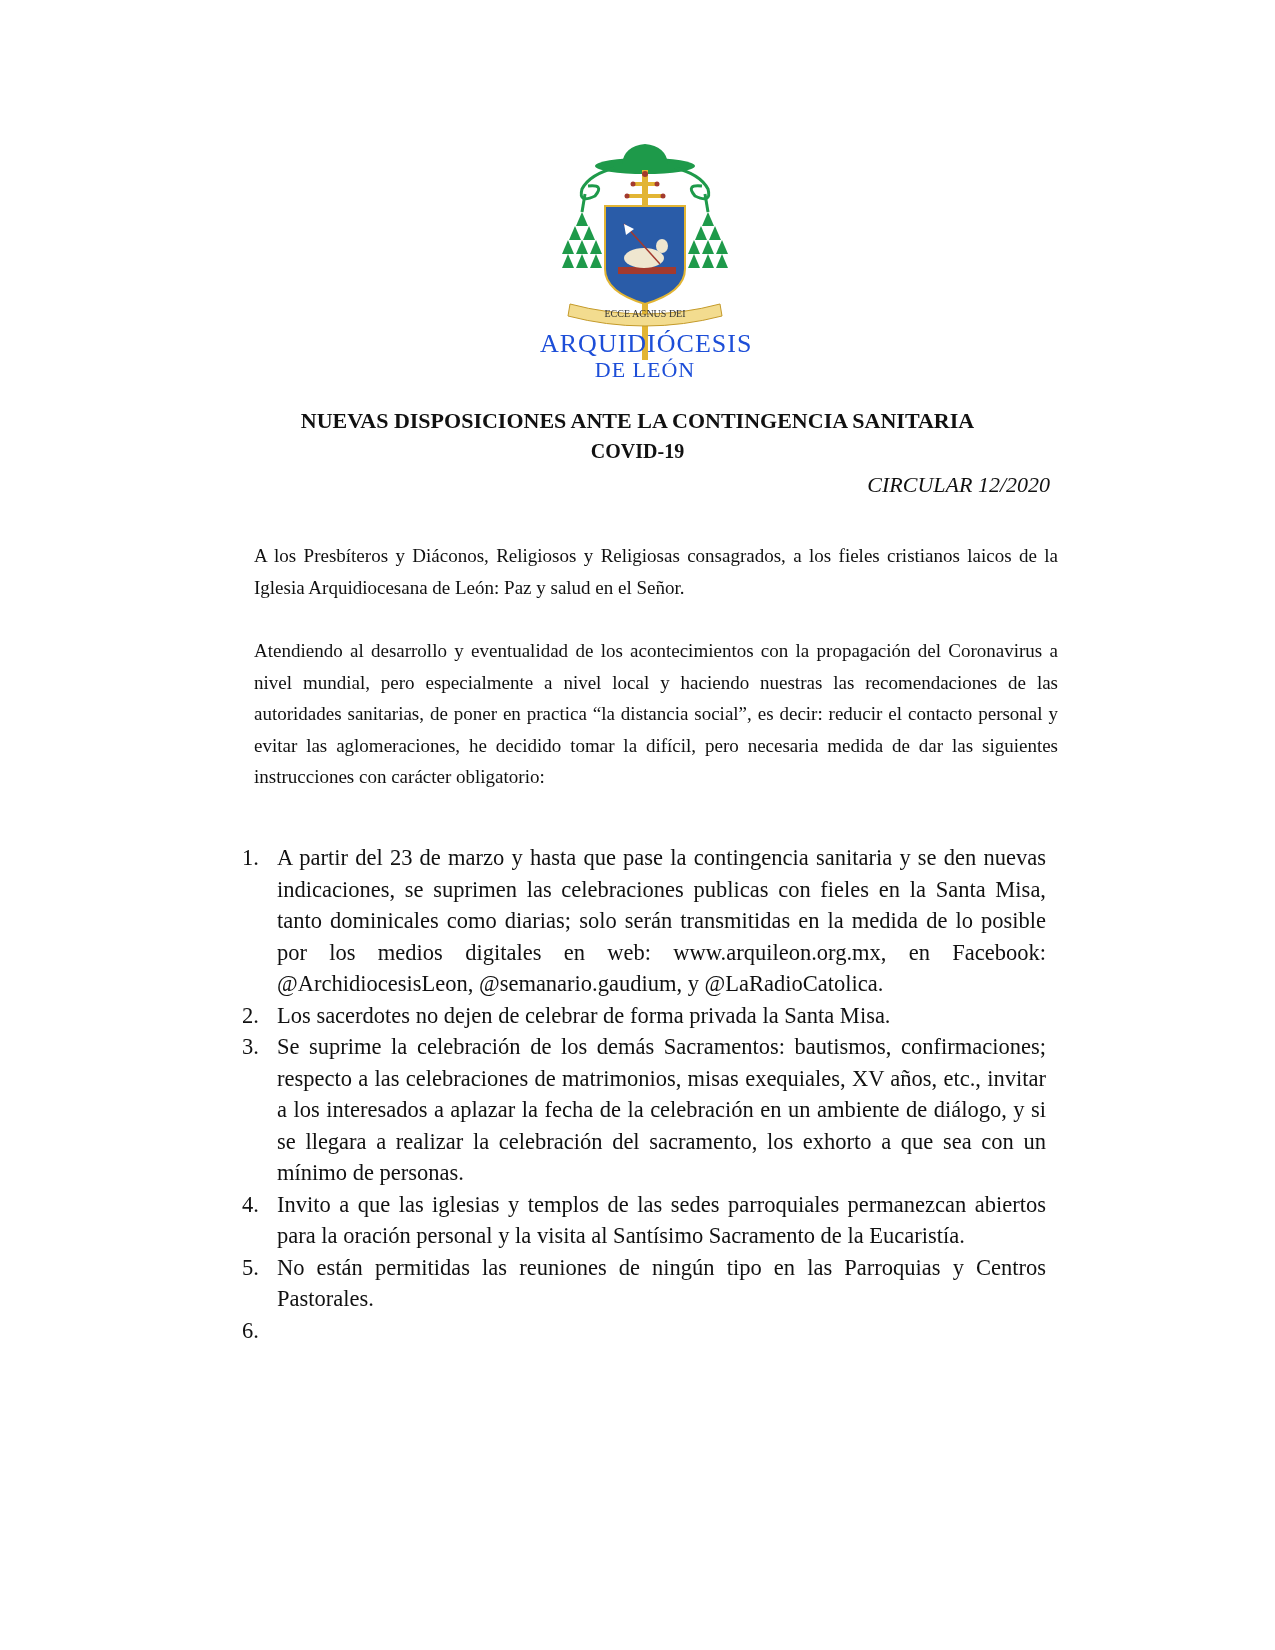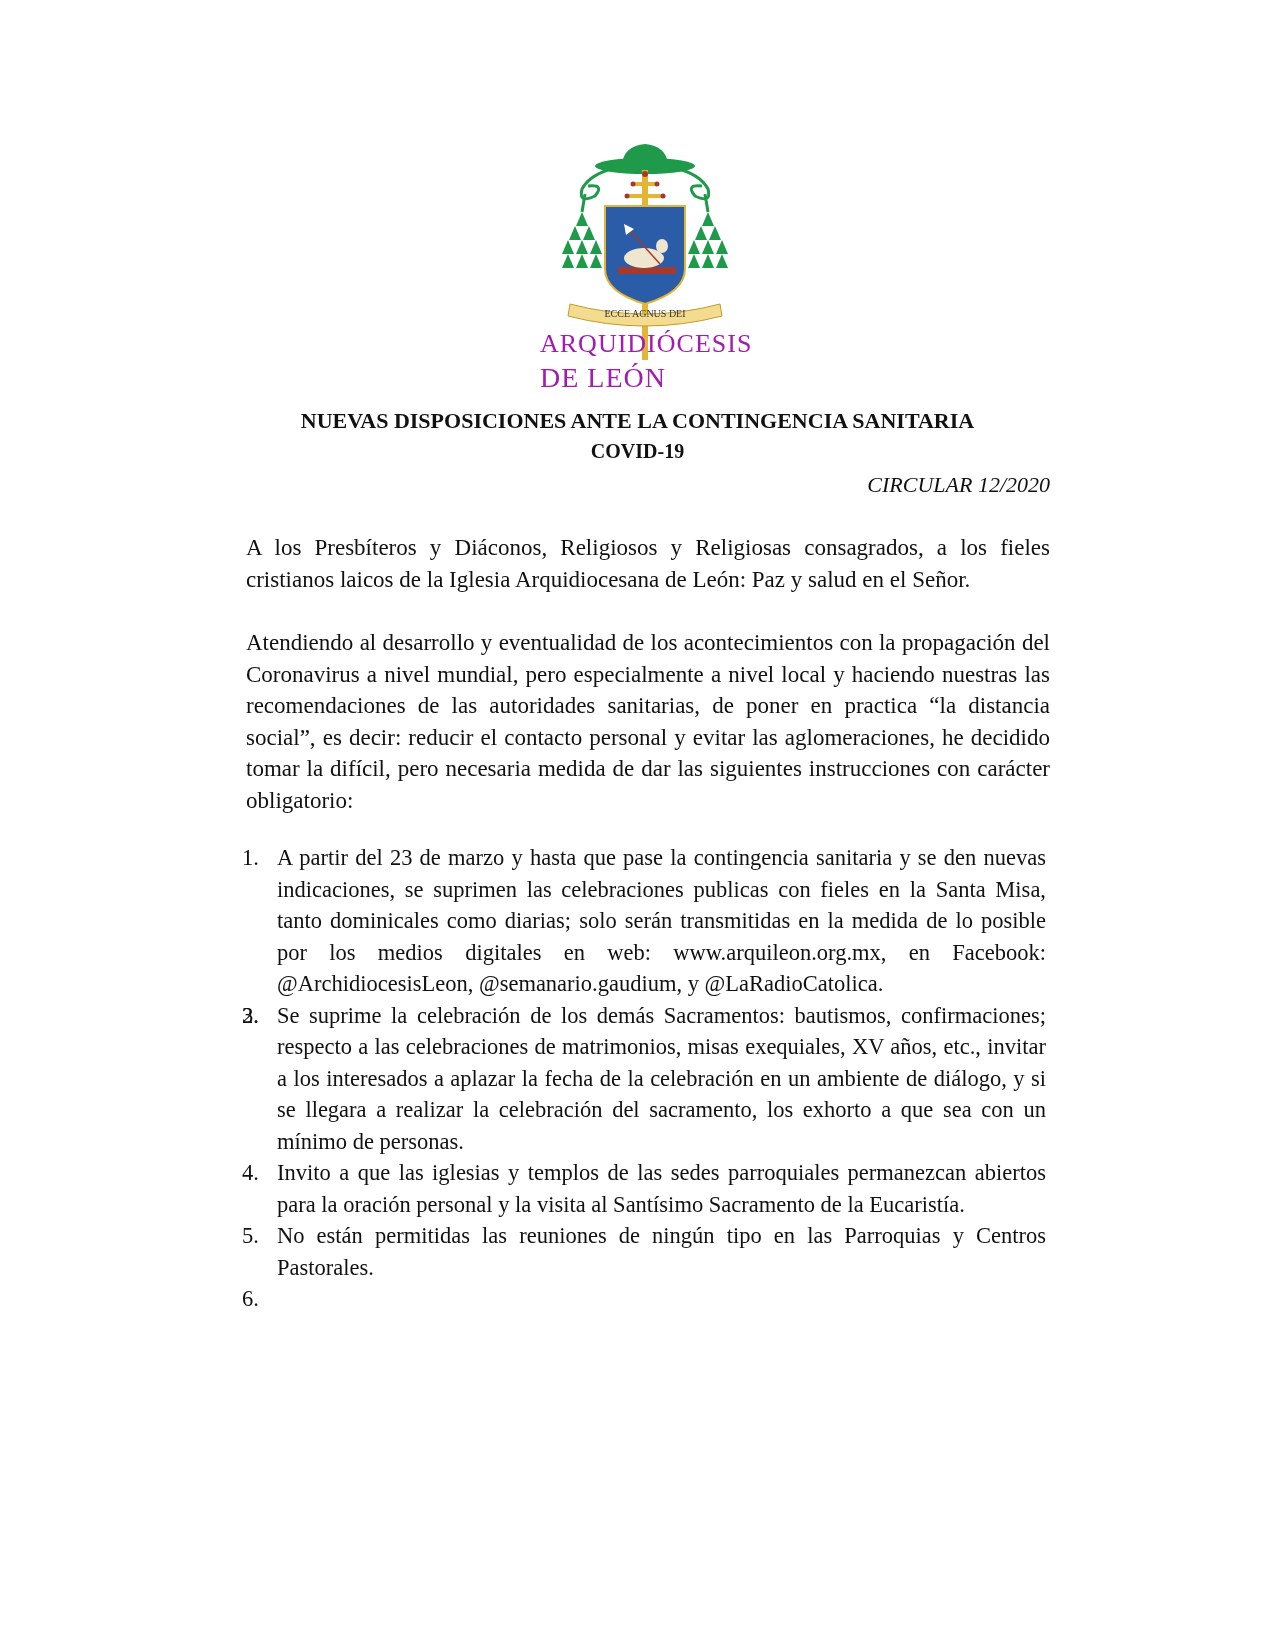--- a/index.html
+++ b/index.html
@@ -1,28 +1,28 @@
 <!DOCTYPE html>
 <html><head>
 <meta charset="utf-8">
 <style>
   html, body { margin: 0; padding: 0; background: #ffffff; }
   body { width: 1275px; height: 1650px; position: relative; overflow: hidden;
          font-family: "Liberation Serif", "DejaVu Serif", serif; color: #111; }
   .logo { position: absolute; left: 560px; top: 134px; width: 170px; height: 250px; }
-  .brand { position: absolute; left: 540px; top: 330px; width: 210px; 
-           color: #a21caf; font-family: "Liberation Serif", serif; }
+  .brand { position: absolute; left: 540px; top: 330px; width: 210px; text-align: center;
+           color: #1d4ed8; font-family: "Liberation Serif", serif; }
   .brand .l1 { font-size: 26px; letter-spacing: 1px; line-height: 28px; }
-  .brand .l2 { font-size: 28px; letter-spacing: 1px; line-height: 24px; margin-top: 8px; }
+  .brand .l2 { font-size: 22px; letter-spacing: 1px; line-height: 24px; }
   .title { position: absolute; left: 0; width: 1275px; text-align: center; font-weight: bold; }
   .t1 { top: 408px; font-size: 22px; }
   .t2 { top: 440px; font-size: 20px; }
   .circ { position: absolute; right: 225px; top: 472px; font-style: italic; font-size: 22px; }
-  .para { position: absolute; left: 242px; width: 804px; font-size: 23px; line-height: 31.5px;
-          text-align: justify; margin: 4px; }
+  .para { position: absolute; left: 242px; width: 804px; font-size: 19px; line-height: 31.5px;
+          text-align: justify; margin: 12px; }
   .p1 { top: 528px; }
   .p2 { top: 623px; }
   ol.list { position: absolute; left: 242px; top: 842px; width: 804px; margin: 0; padding: 0;
             list-style: none; font-size: 22.5px; line-height: 31.5px; }
   ol.list li { position: relative; padding-left: 35px; text-align: justify; }
   ol.list li .num { position: absolute; left: 0; top: 0; }
 </style>
 </head>
 <body>
 
@@ -98,18 +98,18 @@
 
 <div class="title t1">NUEVAS DISPOSICIONES ANTE LA CONTINGENCIA SANITARIA</div>
 <div class="title t2">COVID-19</div>
 <div class="circ">CIRCULAR 12/2020</div>
 
 <p class="para p1">A los Presbíteros y Diáconos, Religiosos y Religiosas consagrados, a los fieles cristianos laicos de la Iglesia Arquidiocesana de León: Paz y salud en el Señor.</p>
 <p class="para p2">Atendiendo al desarrollo y eventualidad de los acontecimientos con la propagación del Coronavirus a nivel mundial, pero especialmente a nivel local y haciendo nuestras las recomendaciones de las autoridades sanitarias, de poner en practica “la distancia social”, es decir: reducir el contacto personal y evitar las aglomeraciones, he decidido tomar la difícil, pero necesaria medida de dar las siguientes instrucciones con carácter obligatorio:</p>
 
 <ol class="list">
   <li><span class="num">1.</span><span>A partir del 23 de marzo y hasta que pase la contingencia sanitaria y se den nuevas indicaciones, se suprimen las celebraciones publicas con fieles en la Santa Misa, tanto dominicales como diarias; solo serán transmitidas en la medida de lo posible por los medios digitales en web: www.arquileon.org.mx, en Facebook: @ArchidiocesisLeon, @semanario.gaudium, y @LaRadioCatolica.</span></li>
-  <li><span class="num">2.</span></li>
+  <li><span class="num">2.</span><span>Los sacerdotes no dejen de celebrar de forma privada la Santa Misa.</span></li>
   <li><span class="num">3.</span><span>Se suprime la celebración de los demás Sacramentos: bautismos, confirmaciones; respecto a las celebraciones de matrimonios, misas exequiales, XV años, etc., invitar a los interesados a aplazar la fecha de la celebración en un ambiente de diálogo, y si se llegara a realizar la celebración del sacramento, los exhorto a que sea con un mínimo de personas.</span></li>
   <li><span class="num">4.</span><span>Invito a que las iglesias y templos de las sedes parroquiales permanezcan abiertos para la oración personal y la visita al Santísimo Sacramento de la Eucaristía.</span></li>
   <li><span class="num">5.</span><span>No están permitidas las reuniones de ningún tipo en las Parroquias y Centros Pastorales.</span></li>
   <li><span class="num">6.</span></li>
 </ol>
 
 </body></html>

